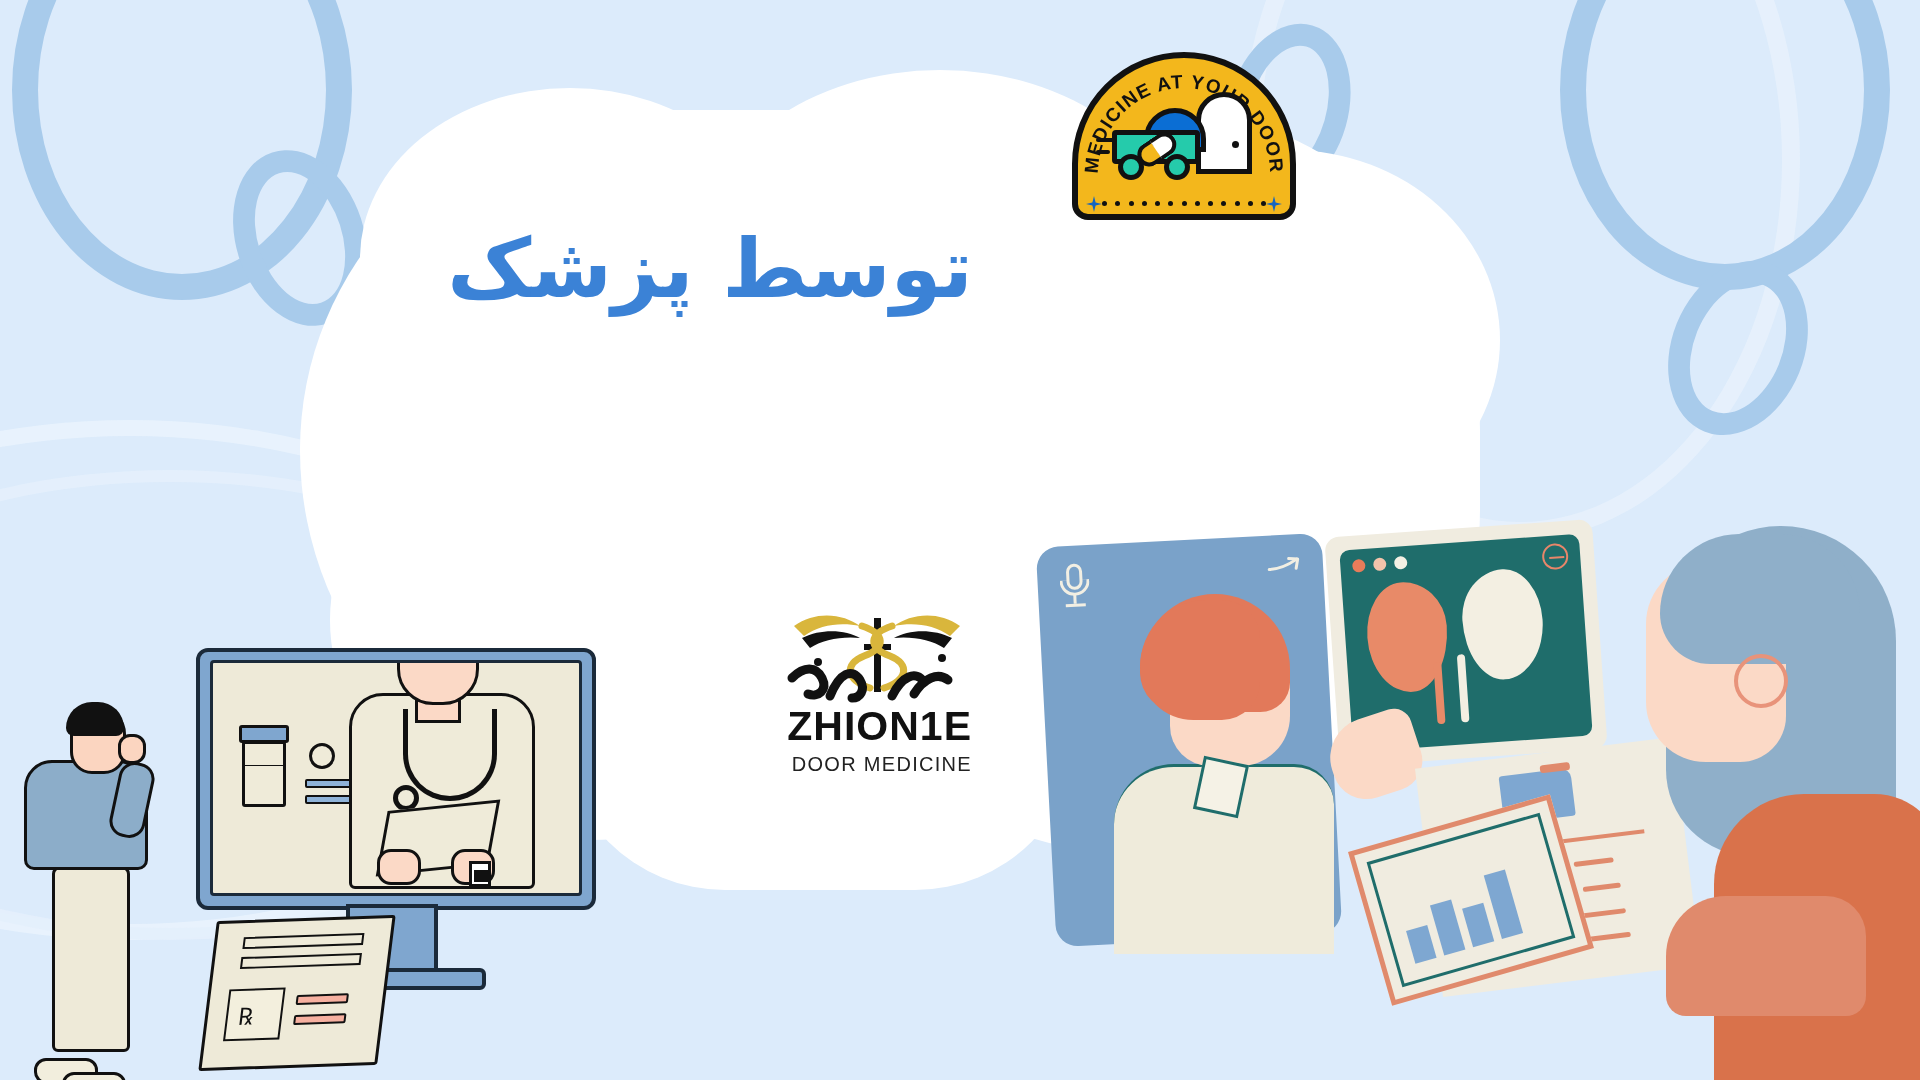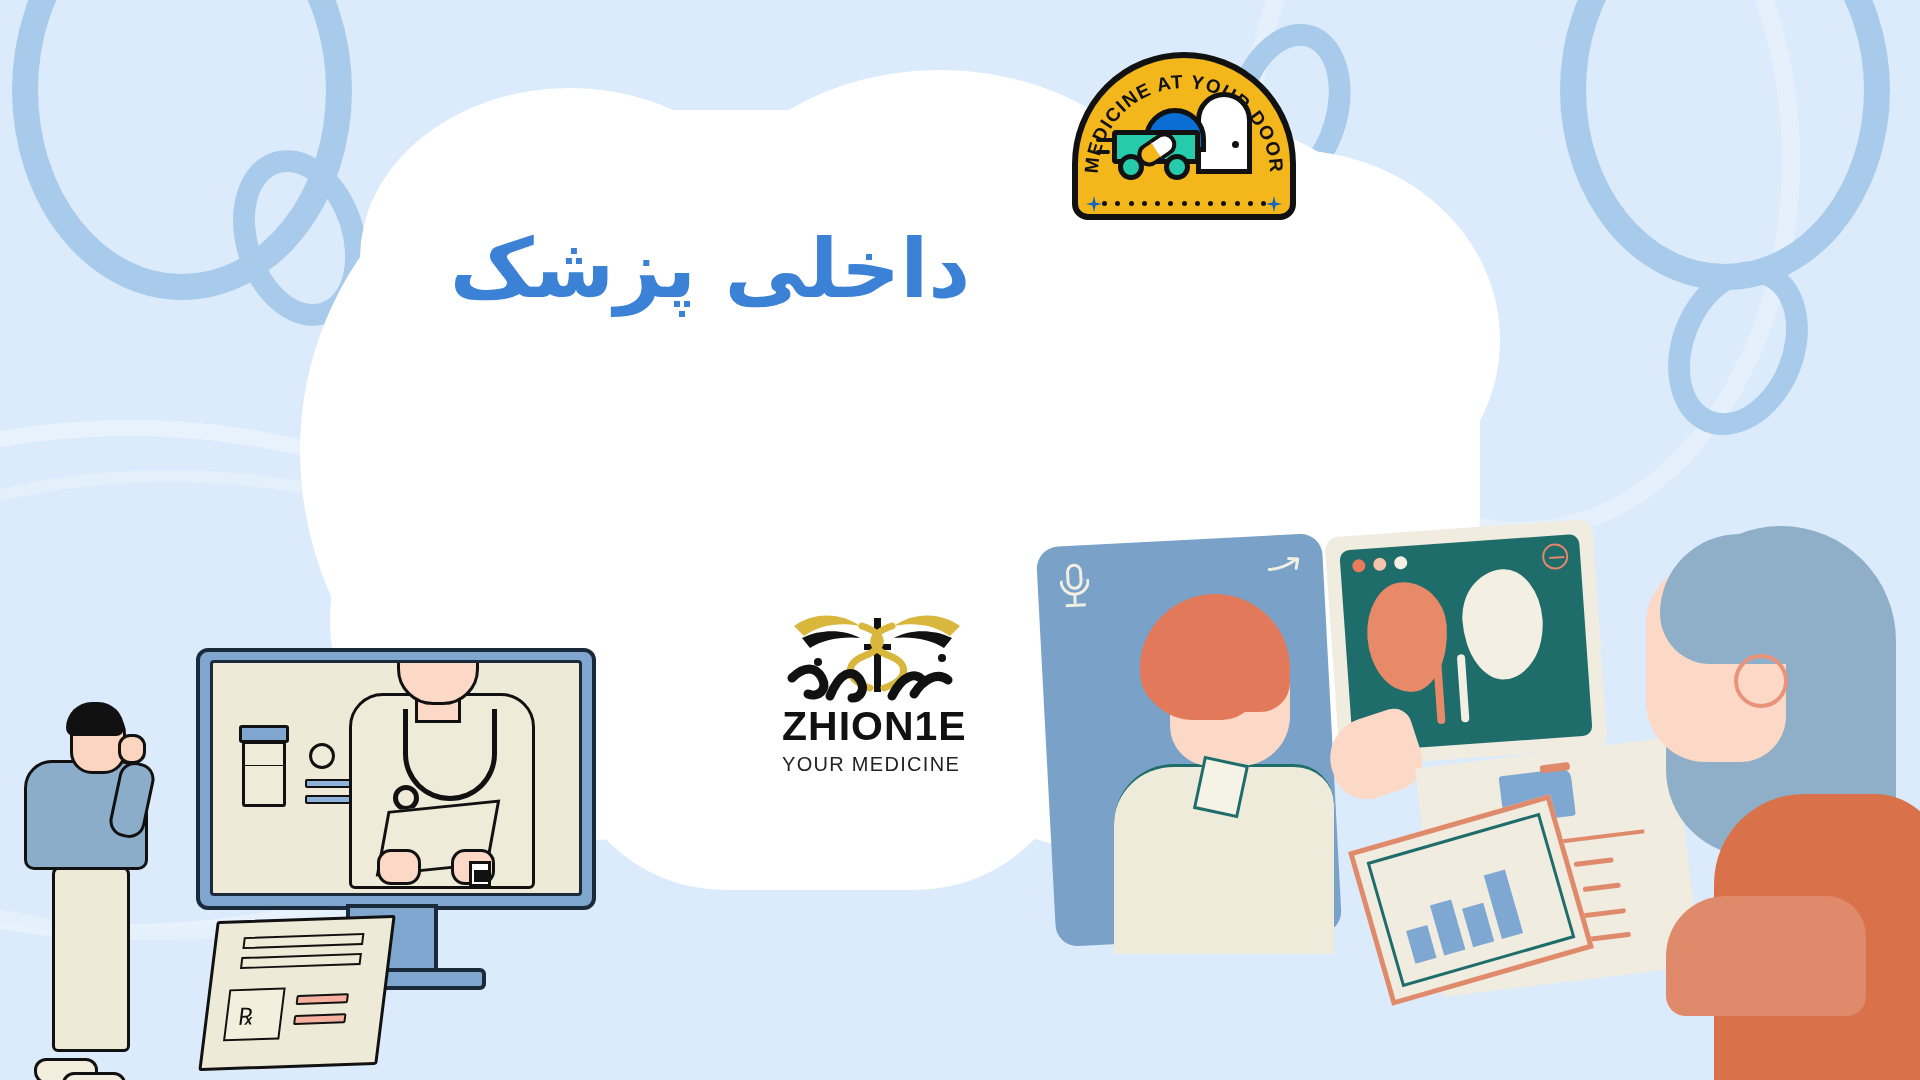--- a/index.html
+++ b/index.html
@@ -61,21 +61,21 @@
   .headline {
     position:absolute; left:380px; top:218px; width:660px;
     text-align:center; direction:rtl;
     color:#3b82d6; font-weight:bold;
     font-size:82px; line-height:1.25;
     font-family:"DejaVu Sans", sans-serif;
   }
   .headline .l2 { display:block; }
 
   
-  .logo { position:absolute; left:782px; top:600px; width:190px; text-align:left; }
+  .logo { position:absolute; left:782px; top:600px; width:190px; text-align:right; }
   .logo-mark { position:relative; width:190px; height:110px; margin:0 auto; }
   .logo-mark svg { width:190px; height:110px; }
   .logo-word { font-family:"Liberation Sans", sans-serif; font-weight:bold; font-size:41px; letter-spacing:1px; color:#111; line-height:1; margin-top:-4px; }
   .logo-sub { font-family:"Liberation Sans", sans-serif; font-size:20px; letter-spacing:1.3px; color:#222; margin-top:6px; }
 
   
   .monitor { position:absolute; left:196px; top:648px; width:400px; height:262px; }
   .monitor-frame { position:absolute; inset:0; background:#7fa6cf; border:4px solid #1b2a3a; border-radius:12px; }
   .monitor-screen { position:absolute; left:14px; top:12px; right:14px; bottom:14px; background:#eeead8; border:3px solid #1b2a3a; border-radius:4px; overflow:hidden; }
   .monitor-stand { position:absolute; left:150px; top:256px; width:92px; height:68px; background:#7fa6cf; border:4px solid #1b2a3a; }
@@ -266,21 +266,21 @@
         <i></i>
         <i></i>
         <i></i>
         <i></i>
     </div>
     <span class="spark left"></span>
     <span class="spark right"></span>
   </div>
 
   <div class="headline">
-    <span class="l1">داخلی پزشک</span>
+    <span class="l1">توسط پزشک</span>
   </div>
 
   <div class="logo">
     <div class="logo-mark">
       <svg viewBox="0 0 190 110">
 
         <path d="M12 26 C34 10 62 14 78 26 C60 22 38 24 22 36 Z" fill="#d9b63c"></path>
         <path d="M178 26 C156 10 128 14 112 26 C130 22 152 24 168 36 Z" fill="#d9b63c"></path>
         <path d="M20 38 C40 28 64 30 78 38 C60 36 40 40 28 48 Z" fill="#111"></path>
         <path d="M170 38 C150 28 126 30 112 38 C130 36 150 40 162 48 Z" fill="#111"></path>
@@ -295,21 +295,21 @@
         <path d="M48 96 C58 72 70 68 78 80 C84 90 78 98 70 98" stroke="#111" stroke-width="9" fill="none" stroke-linecap="round"></path>
         <path d="M110 96 C120 76 134 70 142 82" stroke="#111" stroke-width="9" fill="none" stroke-linecap="round"></path>
         <path d="M132 94 C142 78 156 72 166 80" stroke="#111" stroke-width="9" fill="none" stroke-linecap="round"></path>
         <circle cx="36" cy="62" r="4" fill="#111"></circle>
         <circle cx="160" cy="58" r="4" fill="#111"></circle>
       </svg>
     </div>
     <div class="logo-word">
       <span>ZHION1E</span>
     </div>
-    <div class="logo-sub">YOUR MEDICINE</div>
+    <div class="logo-sub">DOOR MEDICINE</div>
   </div>
 
   <div class="person man">
     <span class="man-legs"></span>
     <span class="man-shoe sl"></span>
     <span class="man-shoe sr"></span>
     <span class="man-torso"></span>
     <span class="man-arm"></span>
     <span class="man-head"></span>
     <span class="man-hair"></span>

